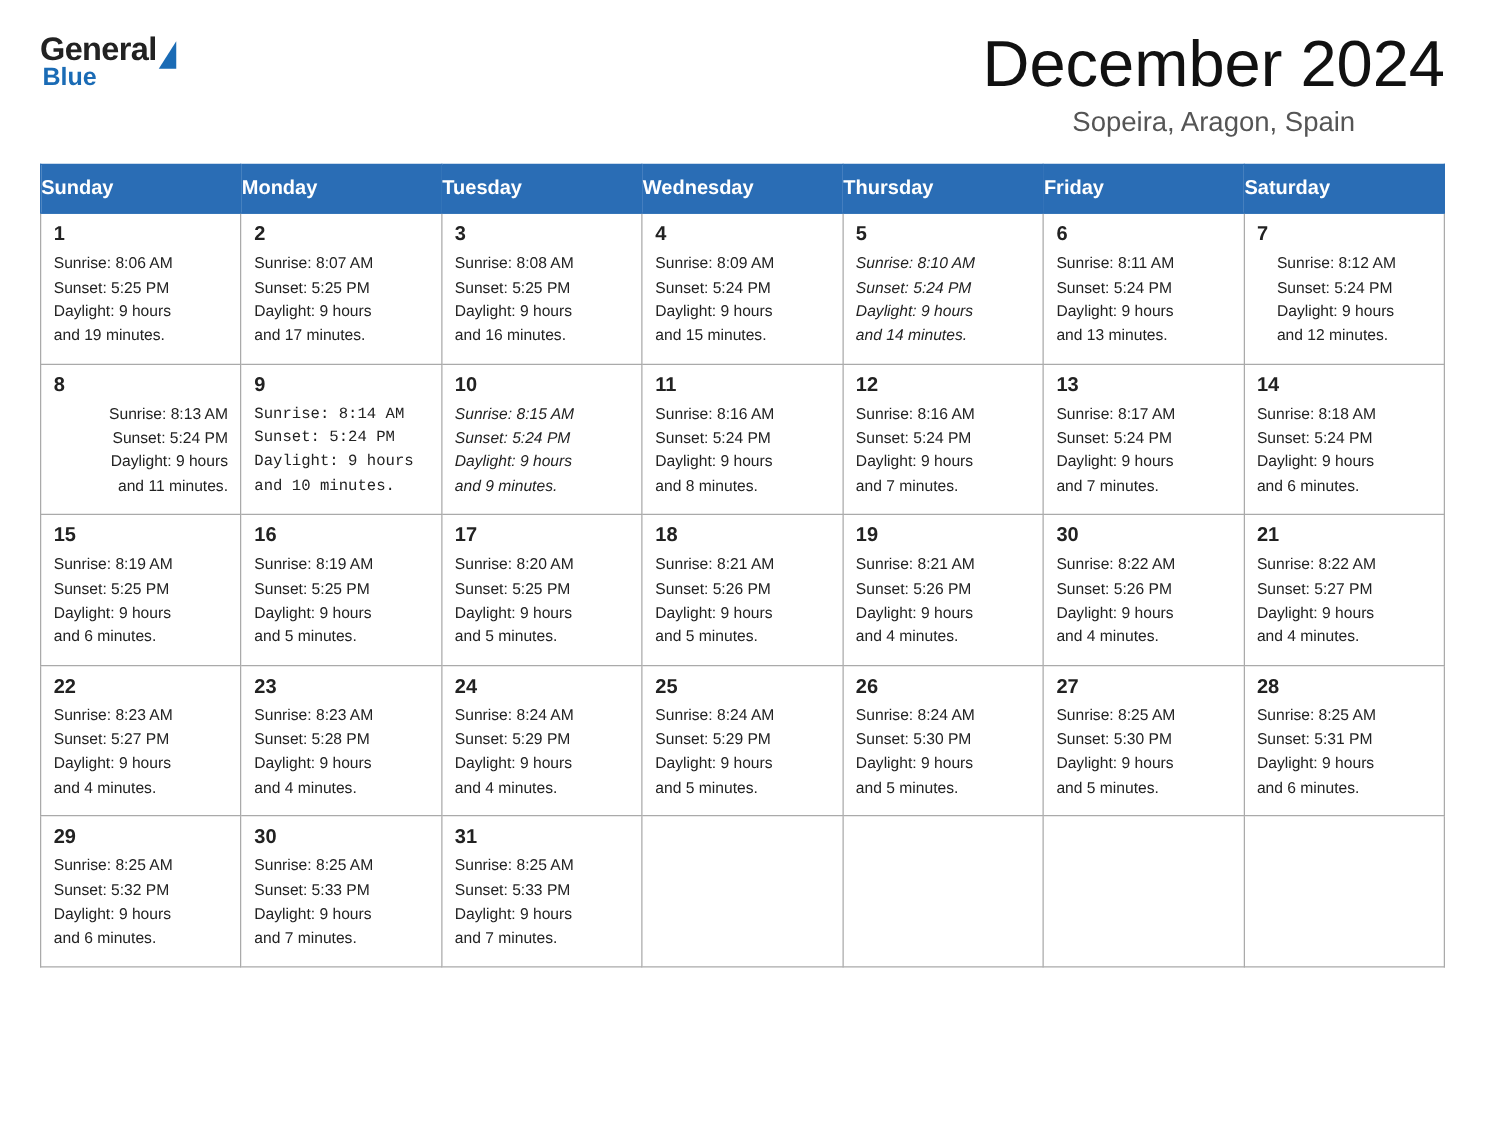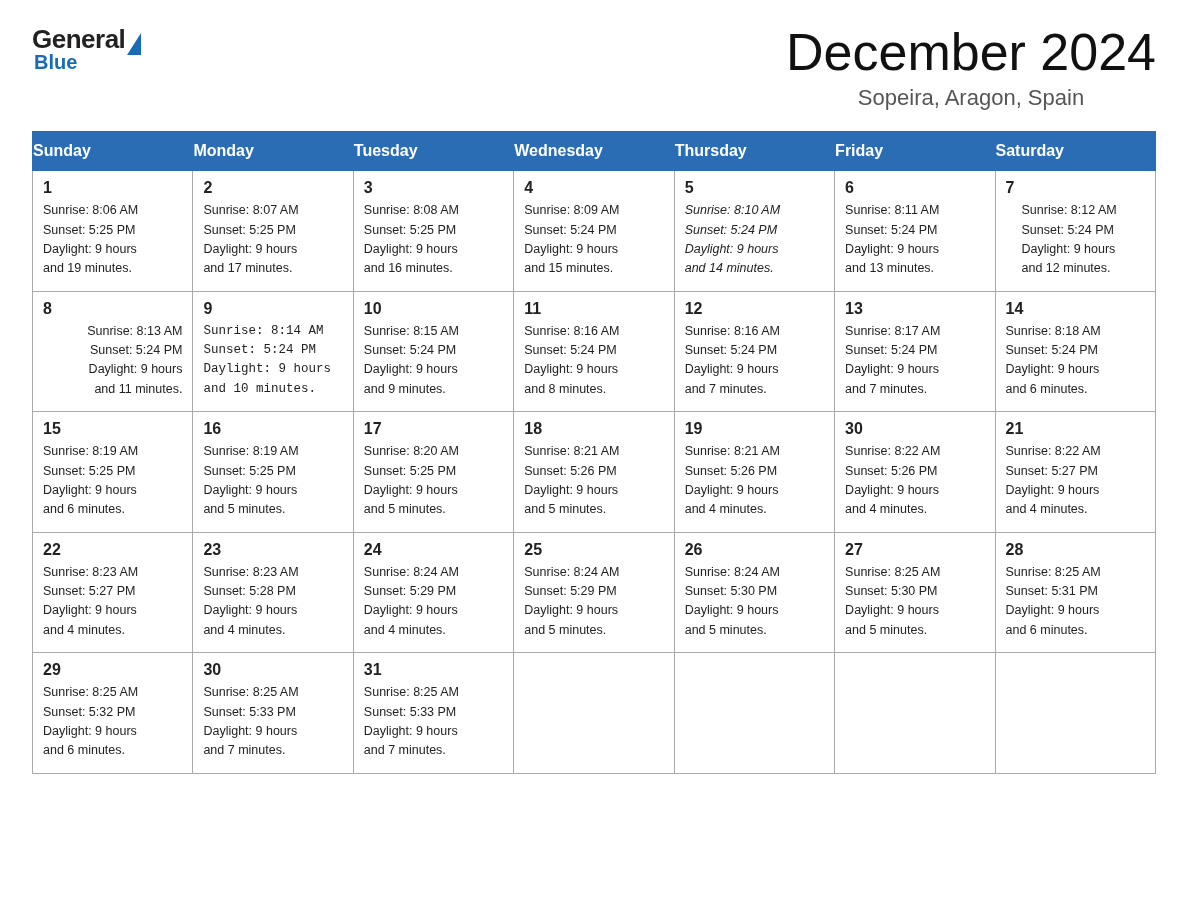--- a/index.html
+++ b/index.html
@@ -189,21 +189,21 @@
         </td>
         <td>
           <span class="day-num">9</span>
           <div class="day-info" style="white-space: pre-line; font-family: Liberation Mono, monospace;">Sunrise: 8:14 AM
 Sunset: 5:24 PM
 Daylight: 9 hours
 and 10 minutes.</div>
         </td>
         <td>
           <span class="day-num">10</span>
-          <div class="day-info" style="white-space: pre-line;">Sunrise: 8:15 AM
+          <div class="day-info" style="white-space: pre-line; font-style: italic;">Sunrise: 8:15 AM
 Sunset: 5:24 PM
 Daylight: 9 hours
 and 9 minutes.</div>
         </td>
         <td>
           <span class="day-num">11</span>
           <div class="day-info" style="white-space: pre-line;">Sunrise: 8:16 AM
 Sunset: 5:24 PM
 Daylight: 9 hours
 and 8 minutes.</div>

